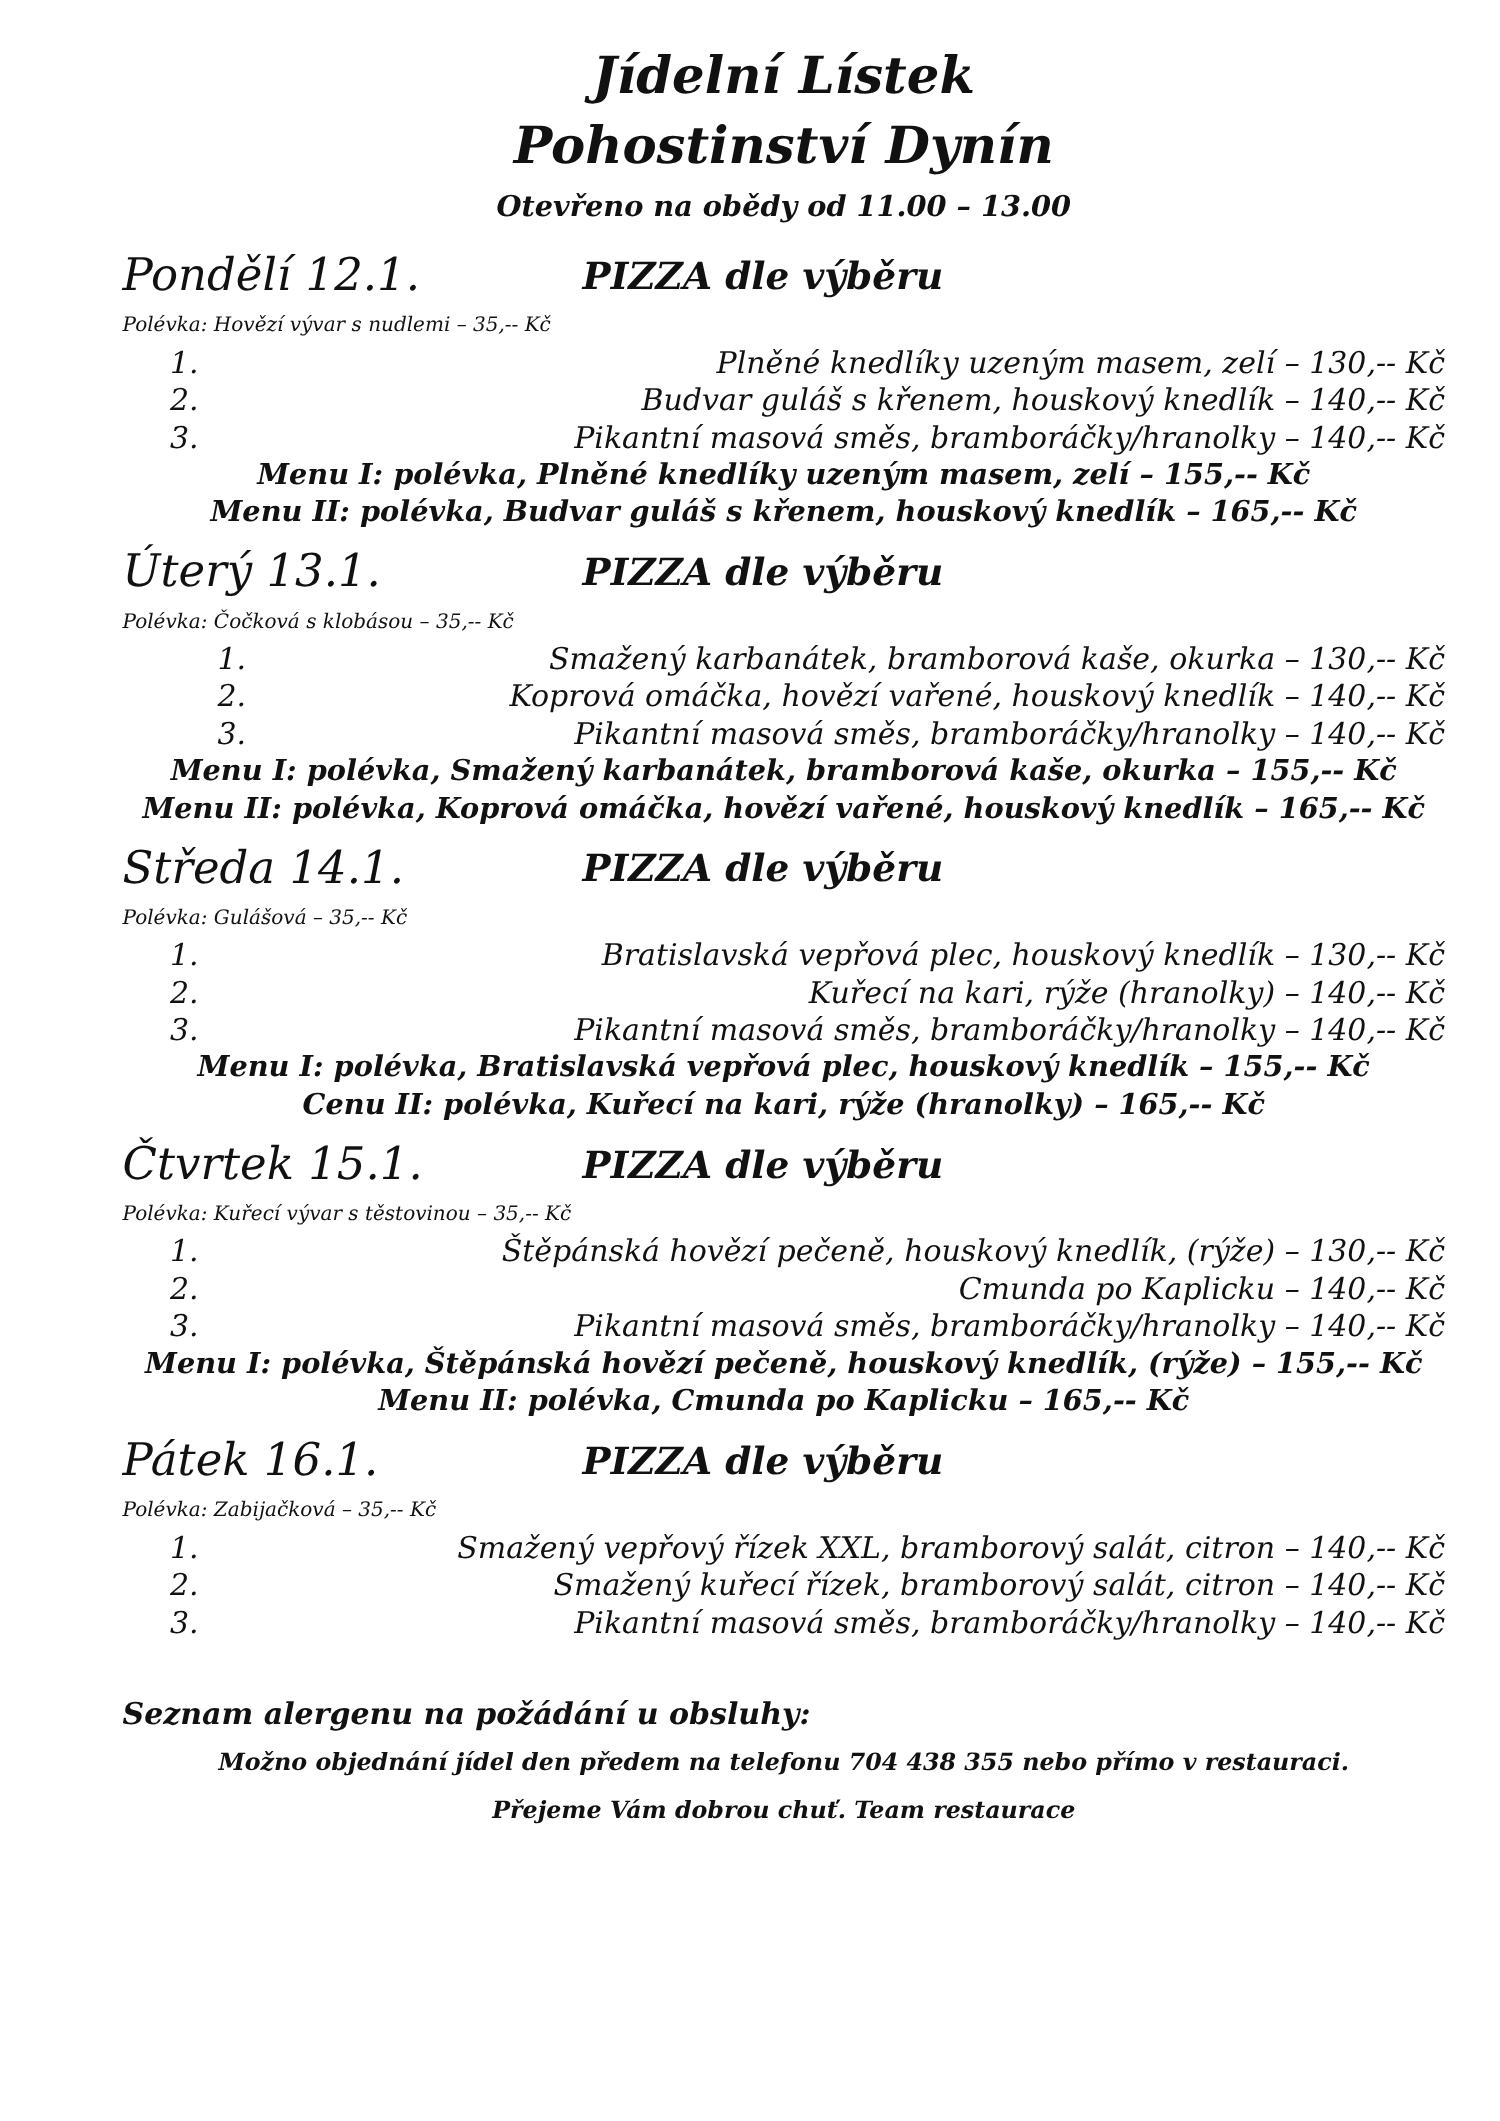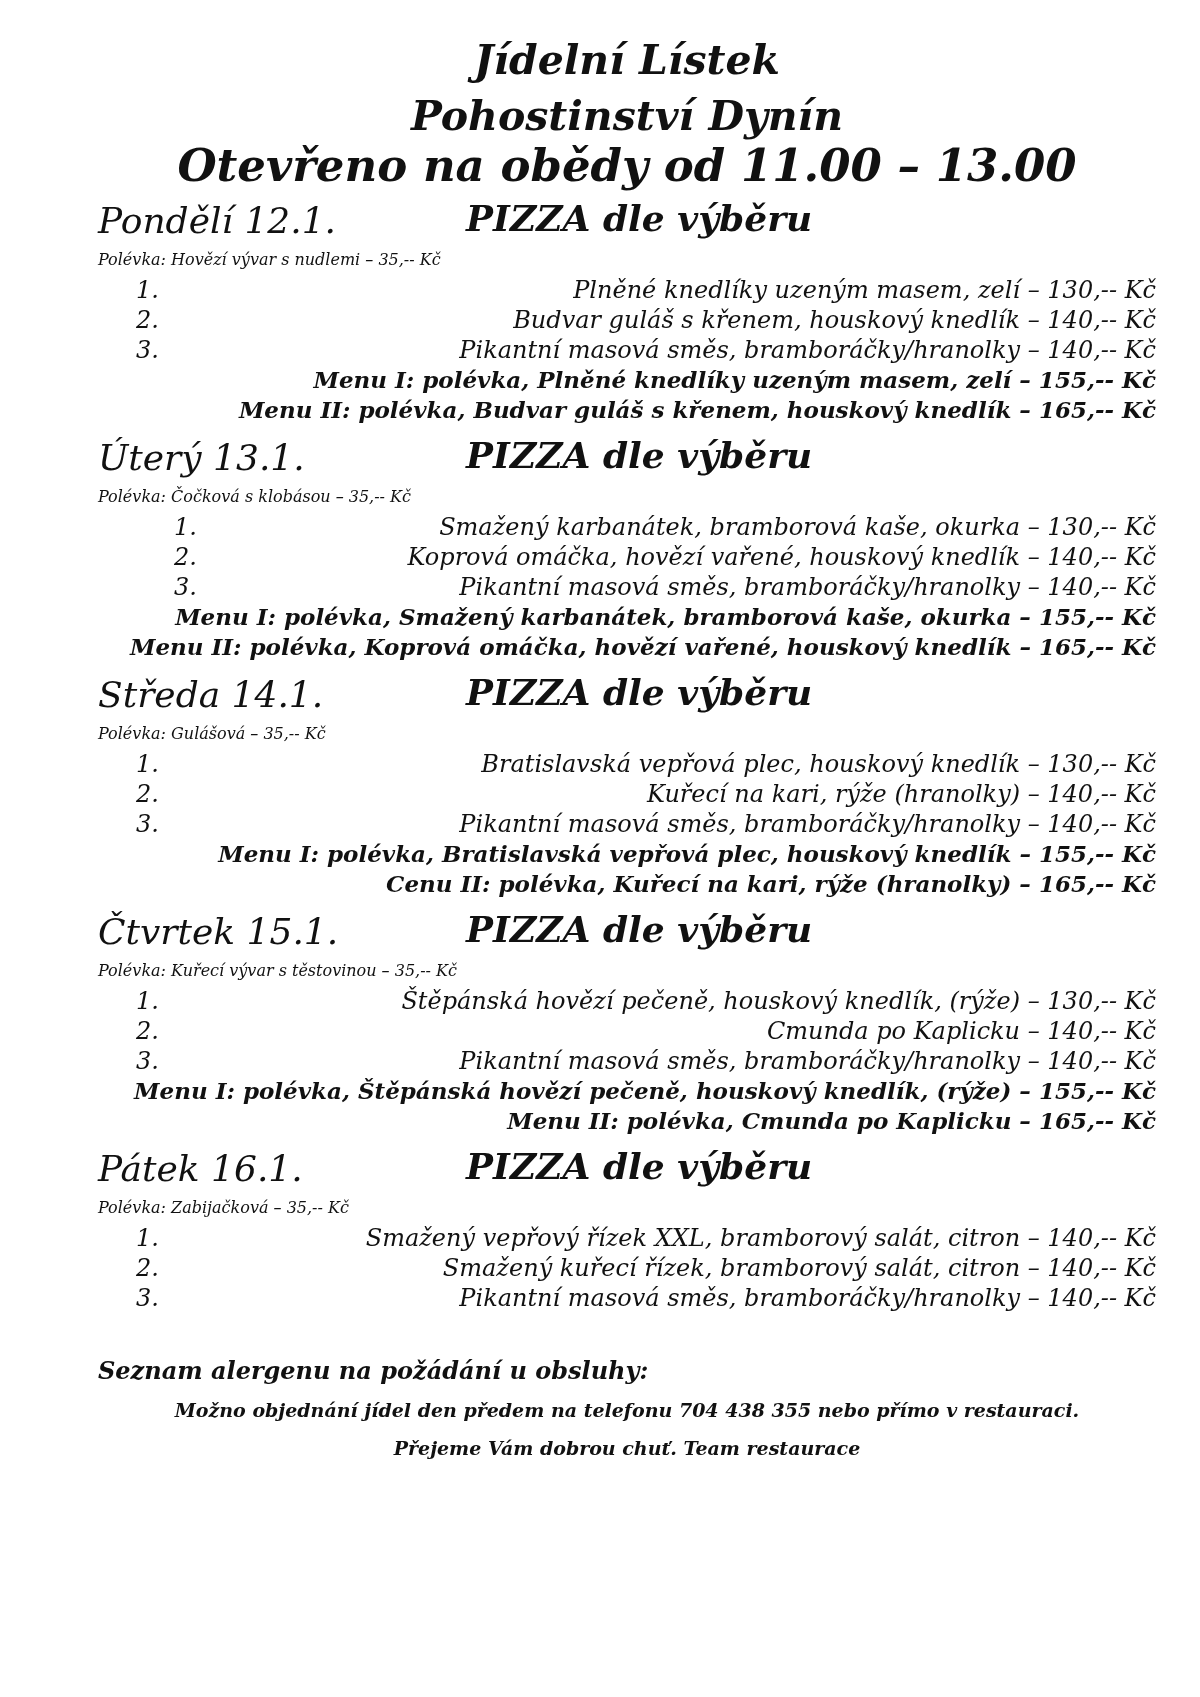--- a/index.html
+++ b/index.html
@@ -20,31 +20,31 @@
     width: 1200px;
     height: 1697px;
     padding: 32px 70px 0 72px;
     margin-left: 26px;
   }
 
   
   .doc-header { text-align: center; }
   .doc-title    { font-size: 41px; line-height: 56px; font-weight: 700; }
   .doc-subtitle { font-size: 41px; line-height: 56px; font-weight: 700; }
-  .doc-hours    { font-size: 45px; line-height: 44px; font-weight: 700; }
+  .doc-hours    { font-size: 23px; line-height: 44px; font-weight: 700; }
 
   
   .day-section { margin-top: 10px; }
   .day-header { position: relative; }
   .day-title { font-size: 36px; line-height: 46px; font-weight: 400; display: inline-block; }
   .pizza-note {
     position: absolute;
     left: 368px;
     bottom: 5px;
-    font-size: 36px;
+    font-size: 30px;
     font-weight: 700;
     white-space: nowrap;
   }
   .soup-line { font-size: 16px; line-height: 31px; }
 
   ol.items {
     list-style: none;
     margin: 0;
     padding: 0;
     counter-reset: dish;
@@ -62,21 +62,21 @@
     position: absolute;
     left: 38px;
   }
   ol.items.indent-deep li { padding-left: 103px; }
   ol.items.indent-deep li::before { left: 76px; }
 
   .menu-line {
     font-size: 23px;
     line-height: 30px;
     font-weight: 700;
-    text-align: right;
+    text-align: center;
   }
 
   
   .allergen-note {
     margin-top: 42px;
     font-size: 24px;
     line-height: 32px;
     font-weight: 700;
   }
   .order-note {

